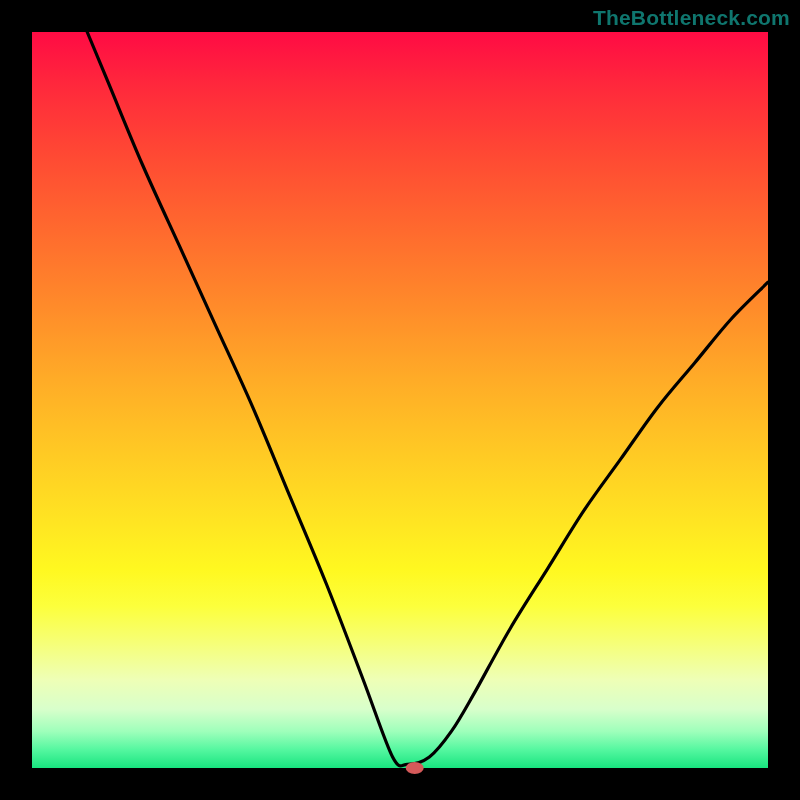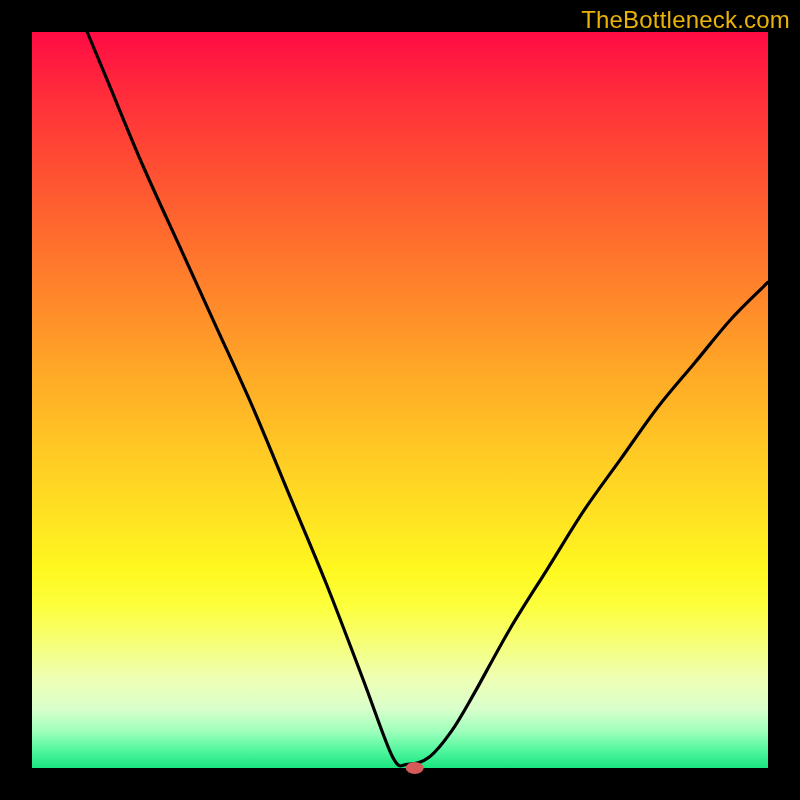--- a/index.html
+++ b/index.html
@@ -48,24 +48,24 @@
     left: 0;
     top: 0;
     width: 736px;
     height: 736px;
     overflow: visible;
   }
   .watermark {
     position: absolute;
     top: 6px;
     right: 10px;
-    color: #eab308;
-    font-size: 24px;
+    color: #0f766e;
+    font-size: 21px;
     letter-spacing: 0.2px;
-    font-weight: 400;
+    font-weight: 700;
     user-select: none;
   }
 </style>
 </head>
 <body>
 
 <div class="frame">
 
   <div class="watermark">TheBottleneck.com</div>
 

